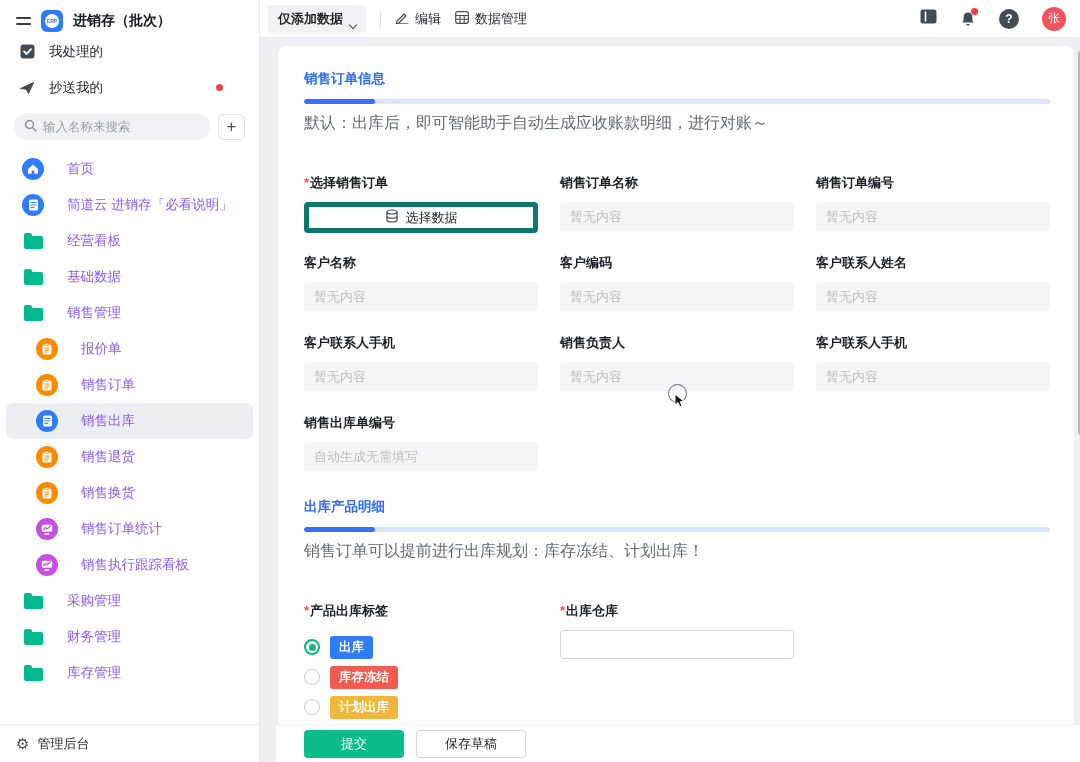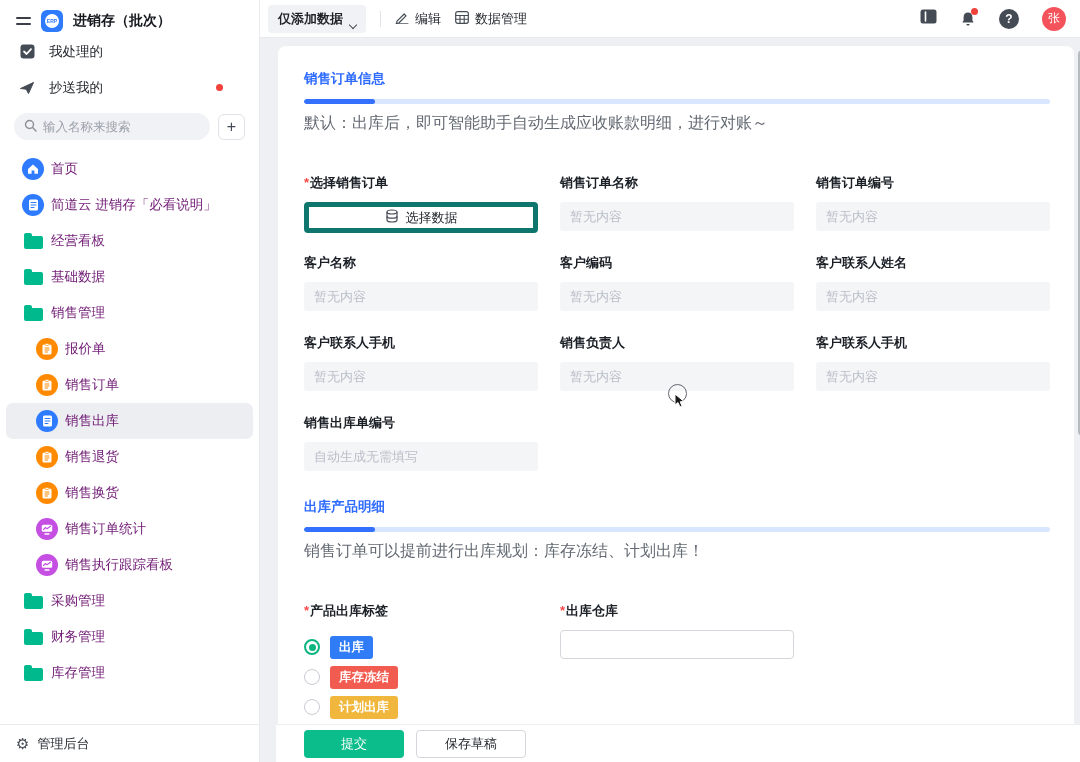--- a/index.html
+++ b/index.html
@@ -18,21 +18,21 @@
   .quick-row { height:33px; margin-top:3px; padding:0 16px; display:flex; align-items:center; gap:11px; font-size:13.5px; color:#1f2329; cursor:pointer; position:relative; }
   .red-dot { position:absolute; right:36px; top:13px; width:7px; height:7px; border-radius:50%; background:#f0413b; }
 
   .search-row { padding:9px 14px 9px 14px; display:flex; align-items:center; gap:8px; }
   .search-pill { flex:1; height:27px; background:#f1f2f5; border-radius:14px; display:flex; align-items:center; padding:0 10px; gap:6px; }
   .search-pill input { border:none; outline:none; background:transparent; font-size:12.5px; width:100%; color:#1f2329; font-family:inherit; }
   .search-pill input::placeholder { color:#9ba1ab; }
   .plus-btn { width:27px; height:26px; background:#fff; border:1px solid #dfe2e7; border-radius:6px; display:flex; align-items:center; justify-content:center; font-size:16px; color:#454b54; cursor:pointer; line-height:1; }
 
   .nav { flex:1; padding:2px 6px 0 0; overflow:hidden; }
-  .nav-item { height:36px; display:flex; align-items:center; gap:7px; padding-left:16px; margin:0 0 0 6px; border-radius:7px; font-size:13.5px; color:#701a75; cursor:pointer; }
+  .nav-item { height:36px; display:flex; align-items:center; gap:23px; padding-left:16px; margin:0 0 0 6px; border-radius:7px; font-size:13.5px; color:#8b5cf6; cursor:pointer; }
   .nav-item.indent { padding-left:30px; }
   .nav-item.selected { background:#eceef2; }
   .icon-slot { width:22px; min-width:22px; display:flex; align-items:center; justify-content:center; }
   .circ { width:22px; height:22px; border-radius:50%; display:flex; align-items:center; justify-content:center; }
   .circ.blue { background:#2f7bff; } .circ.orange { background:#ff8a00; } .circ.purple { background:#c44fe2; }
   .icon-folder { width:19px; height:13px; background:#00b98c; border-radius:2px; position:relative; margin-top:3px; }
   .icon-folder::before { content:""; position:absolute; top:-3px; left:0; width:8px; height:4px; background:#00b98c; border-radius:2px 2px 0 0; }
 
   .sb-footer { height:38px; border-top:1px solid #e8eaed; display:flex; align-items:center; gap:8px; padding:0 16px; font-size:13px; cursor:pointer; }
   .gear { font-size:15px; color:#454b54; line-height:1; }

